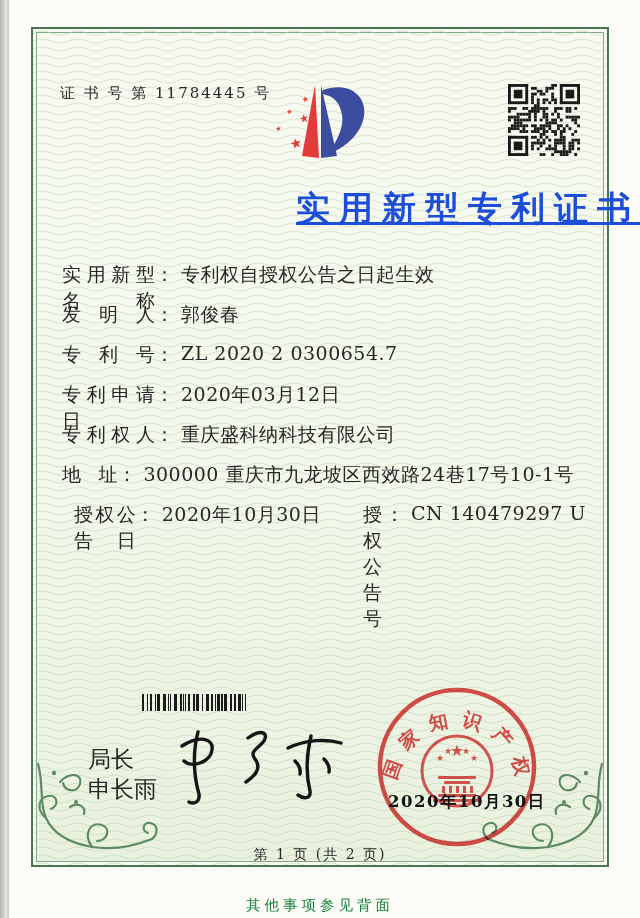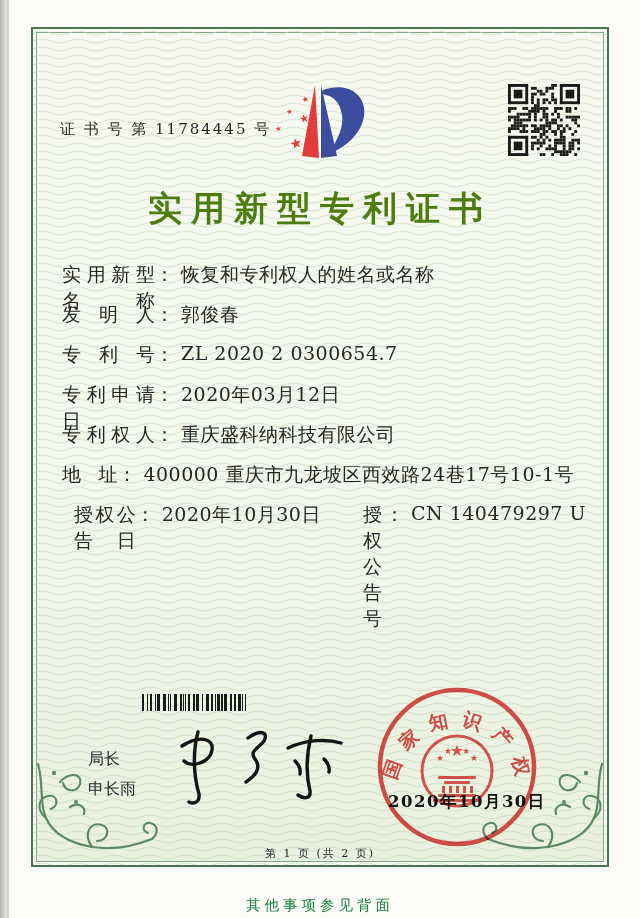--- a/index.html
+++ b/index.html
@@ -18,53 +18,53 @@
     border:2px solid #4b7552;
     box-shadow: inset 0 0 0 3px #f8faf2, inset 0 0 0 4px #83a888;
     background:linear-gradient(180deg,#f8faf2 0%,#f3f7eb 55%,#e9f1de 100%);
   }
   .guilloche { position:absolute; left:0; top:0; width:100%; height:100%; opacity:.55; }
 
   .flourish { position:absolute; width:130px; height:105px; }
   .flourish.bl { left:30px; top:762px; }
   .flourish.br { left:480px; top:762px; transform:scaleX(-1); }
 
-  .cert-no { position:absolute; left:60px; top:84px; font-size:15px; letter-spacing:2px;margin-top:36px; }
+  .cert-no { position:absolute; left:60px; top:84px; font-size:15px; letter-spacing:2px; }
 
   .logo { position:absolute; left:266px; top:82px; width:104px; height:104px; }
   .qr   { position:absolute; left:508px; top:84px; width:72px; height:72px; }
 
-  .title { position:absolute; left:0; right:0; top:186px; text-align:center;
-    font-size:34px; font-weight:700; letter-spacing:9px; color:#4d7c0f; }
+  .title { position:absolute; left:0; right:0; top:186px; text-align:right;
+    font-size:34px; font-weight:700; letter-spacing:9px; color:#1d4ed8;text-decoration:underline; }
 
   .fields { position:absolute; left:62px; top:262px; width:512px; font-size:19px; }
   .frow { display:flex; align-items:flex-start; height:40px; }
   .flab { display:inline-block; width:93px; text-align:justify; text-align-last:justify; }
   .fcol { display:inline-block; }
   .fval { display:inline-block; padding-left:7px; letter-spacing:.5px; white-space:nowrap; }
   .grant-extra { margin-left:42px; display:flex; }
 
   .paragraphs { position:absolute; left:62px; top:533px; width:524px;
     font-size:14.5px; line-height:19px; text-align:justify; }
   .paragraphs p { text-indent:2em; margin:0; }
   .paragraphs p + p { margin-top:4px; }
 
   .barcode { position:absolute; left:142px; top:694px; width:104px; height:17px; }
 
-  .director { position:absolute; left:88px; top:744px; font-size:16px; line-height:30px;
+  .director { position:absolute; left:88px; top:744px; font-size:23px; line-height:30px;
     font-family:"DejaVu Sans","Liberation Sans",sans-serif; }
   .signature { position:absolute; left:168px; top:716px; width:188px; height:94px; }
 
   .seal { position:absolute; left:374px; top:684px; width:166px; height:166px;
     opacity:.9; mix-blend-mode:multiply; }
   .seal-date { position:absolute; left:388px; top:791px; font-size:16.5px; font-weight:600;
     letter-spacing:1.5px; color:#111; }
 
   .page-info { position:absolute; left:0; right:0; top:846px; text-align:center;
-    font-size:11px; letter-spacing:2px; }
+    font-size:14px; letter-spacing:2px; }
   .back-note { position:absolute; left:0; right:0; top:896px; text-align:center;
     font-size:14.5px; letter-spacing:4px; color:#15803d; }
 </style>
 </head>
 <body>
 
 <div class="page">
 
   <div class="scan-edge"></div>
   <div class="scan-edge-line"></div>
@@ -346,21 +346,21 @@
       <rect x="17.28" y="51.839999999999996" width="2.88" height="20.16" fill="#1a1a1a"></rect>
       <rect x="5.76" y="57.599999999999994" width="8.64" height="8.64" fill="#1a1a1a"></rect>
     </svg>
 
   <div class="title">实用新型专利证书</div>
 
   <div class="fields" id="field-rows">
       <div class="frow">
         <span class="flab">实用新型名称</span>
         <span class="fcol">：</span>
-        <span class="fval">恢复和专利权人的姓名或名称</span>
+        <span class="fval">专利权自授权公告之日起生效</span>
       </div>
       <div class="frow">
         <span class="flab">发明人</span>
         <span class="fcol">：</span>
         <span class="fval">郭俊春</span>
       </div>
       <div class="frow">
         <span class="flab">专利号</span>
         <span class="fcol">：</span>
         <span class="fval">ZL 2020 2 0300654.7</span>
@@ -371,21 +371,21 @@
         <span class="fval">2020年03月12日</span>
       </div>
       <div class="frow">
         <span class="flab">专利权人</span>
         <span class="fcol">：</span>
         <span class="fval">重庆盛科纳科技有限公司</span>
       </div>
       <div class="frow">
         <span class="flab">地址</span>
         <span class="fcol">：</span>
-        <span class="fval">400000 重庆市九龙坡区西效路24巷17号10-1号</span>
+        <span class="fval">300000 重庆市九龙坡区西效路24巷17号10-1号</span>
       </div>
     </div>
 
   <div class="fields" style="top:502px;margin-left:12px;">
     <div class="frow">
       <span class="flab">授权公告日</span>
         <span class="fcol">：</span>
         <span class="fval">2020年10月30日</span>
       <span class="grant-extra">
         <span style="letter-spacing:3px;text-align:right;">授权公告号</span>

